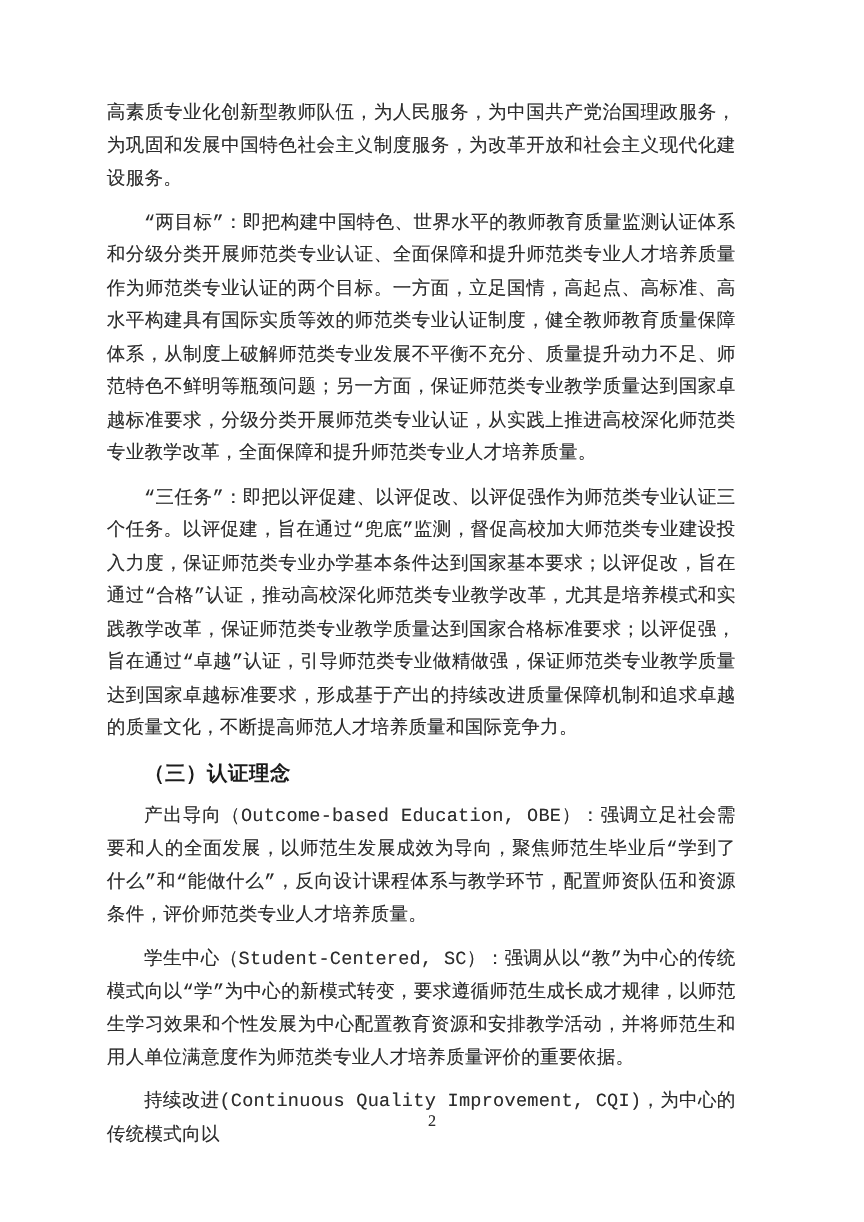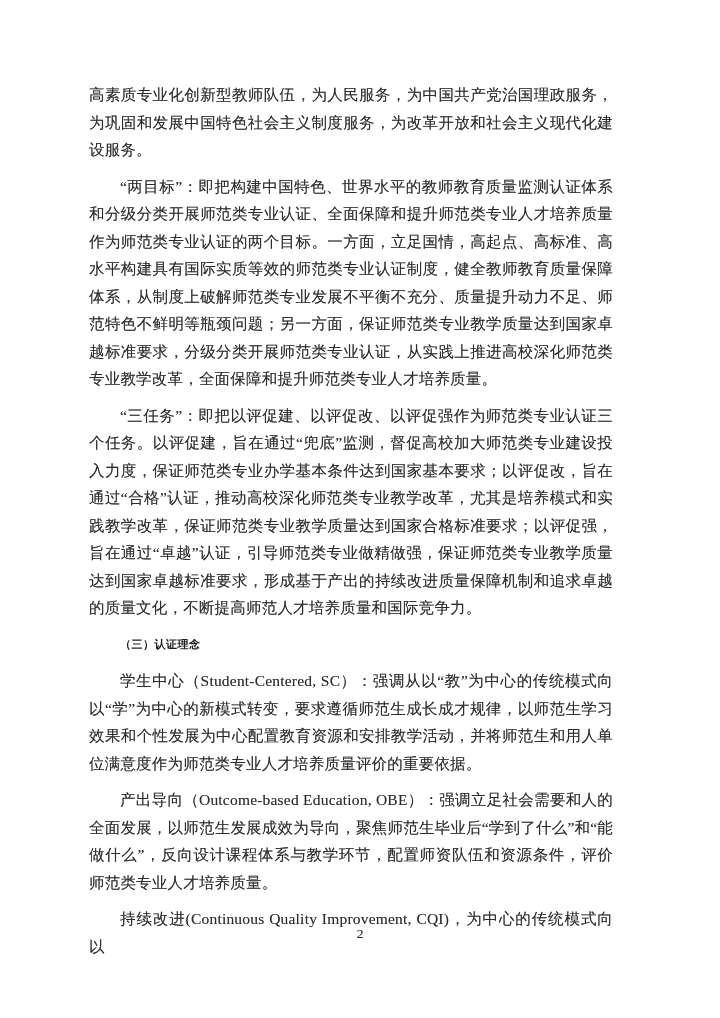--- a/index.html
+++ b/index.html
@@ -28,27 +28,28 @@
   }
   .para {
     font-size: 15.5px;
     line-height: 27.5px;
     margin: 0 18px 9px 0;
     text-align: justify;
     text-justify: inter-ideograph;
     text-indent: 31px;
     letter-spacing: 0.2px;
     text-shadow: 0 0 0.5px rgba(40,40,40,0.45);
+    font-family: Liberation Mono, monospace;
   }
   .para.no-indent {
     text-indent: 0;
   }
   .section-heading {
     font-family: "Liberation Sans", "DejaVu Sans", sans-serif;
-    font-size: 11px;
+    font-size: 17px;
     line-height: 27.5px;
     font-weight: bold;
     color: #1c1c1c;
     margin: 0 0 9px 0;
     text-indent: 31px;
     letter-spacing: 0.5px;
   }
   .page-number {
     position: absolute;
     top: 926px;
@@ -62,18 +63,18 @@
 </style>
 </head>
 <body>
 
 <div class="page">
   <div class="body-text">
     <p class="para no-indent">高素质专业化创新型教师队伍，为人民服务，为中国共产党治国理政服务，为巩固和发展中国特色社会主义制度服务，为改革开放和社会主义现代化建设服务。</p>
     <p class="para">“两目标”：即把构建中国特色、世界水平的教师教育质量监测认证体系和分级分类开展师范类专业认证、全面保障和提升师范类专业人才培养质量作为师范类专业认证的两个目标。一方面，立足国情，高起点、高标准、高水平构建具有国际实质等效的师范类专业认证制度，健全教师教育质量保障体系，从制度上破解师范类专业发展不平衡不充分、质量提升动力不足、师范特色不鲜明等瓶颈问题；另一方面，保证师范类专业教学质量达到国家卓越标准要求，分级分类开展师范类专业认证，从实践上推进高校深化师范类专业教学改革，全面保障和提升师范类专业人才培养质量。</p>
     <p class="para">“三任务”：即把以评促建、以评促改、以评促强作为师范类专业认证三个任务。以评促建，旨在通过“兜底”监测，督促高校加大师范类专业建设投入力度，保证师范类专业办学基本条件达到国家基本要求；以评促改，旨在通过“合格”认证，推动高校深化师范类专业教学改革，尤其是培养模式和实践教学改革，保证师范类专业教学质量达到国家合格标准要求；以评促强，旨在通过“卓越”认证，引导师范类专业做精做强，保证师范类专业教学质量达到国家卓越标准要求，形成基于产出的持续改进质量保障机制和追求卓越的质量文化，不断提高师范人才培养质量和国际竞争力。</p>
     <h3 class="section-heading">（三）认证理念</h3>
+    <p class="para">产出导向（Outcome-based Education, OBE）：强调立足社会需要和人的全面发展，以师范生发展成效为导向，聚焦师范生毕业后“学到了什么”和“能做什么”，反向设计课程体系与教学环节，配置师资队伍和资源条件，评价师范类专业人才培养质量。</p>
     <p class="para">学生中心（Student-Centered, SC）：强调从以“教”为中心的传统模式向以“学”为中心的新模式转变，要求遵循师范生成长成才规律，以师范生学习效果和个性发展为中心配置教育资源和安排教学活动，并将师范生和用人单位满意度作为师范类专业人才培养质量评价的重要依据。</p>
-    <p class="para">产出导向（Outcome-based Education, OBE）：强调立足社会需要和人的全面发展，以师范生发展成效为导向，聚焦师范生毕业后“学到了什么”和“能做什么”，反向设计课程体系与教学环节，配置师资队伍和资源条件，评价师范类专业人才培养质量。</p>
     <p class="para">持续改进(Continuous Quality Improvement, CQI)，为中心的传统模式向以</p>
   </div>
   <div class="page-number">2</div>
 </div>
 
 </body></html>

